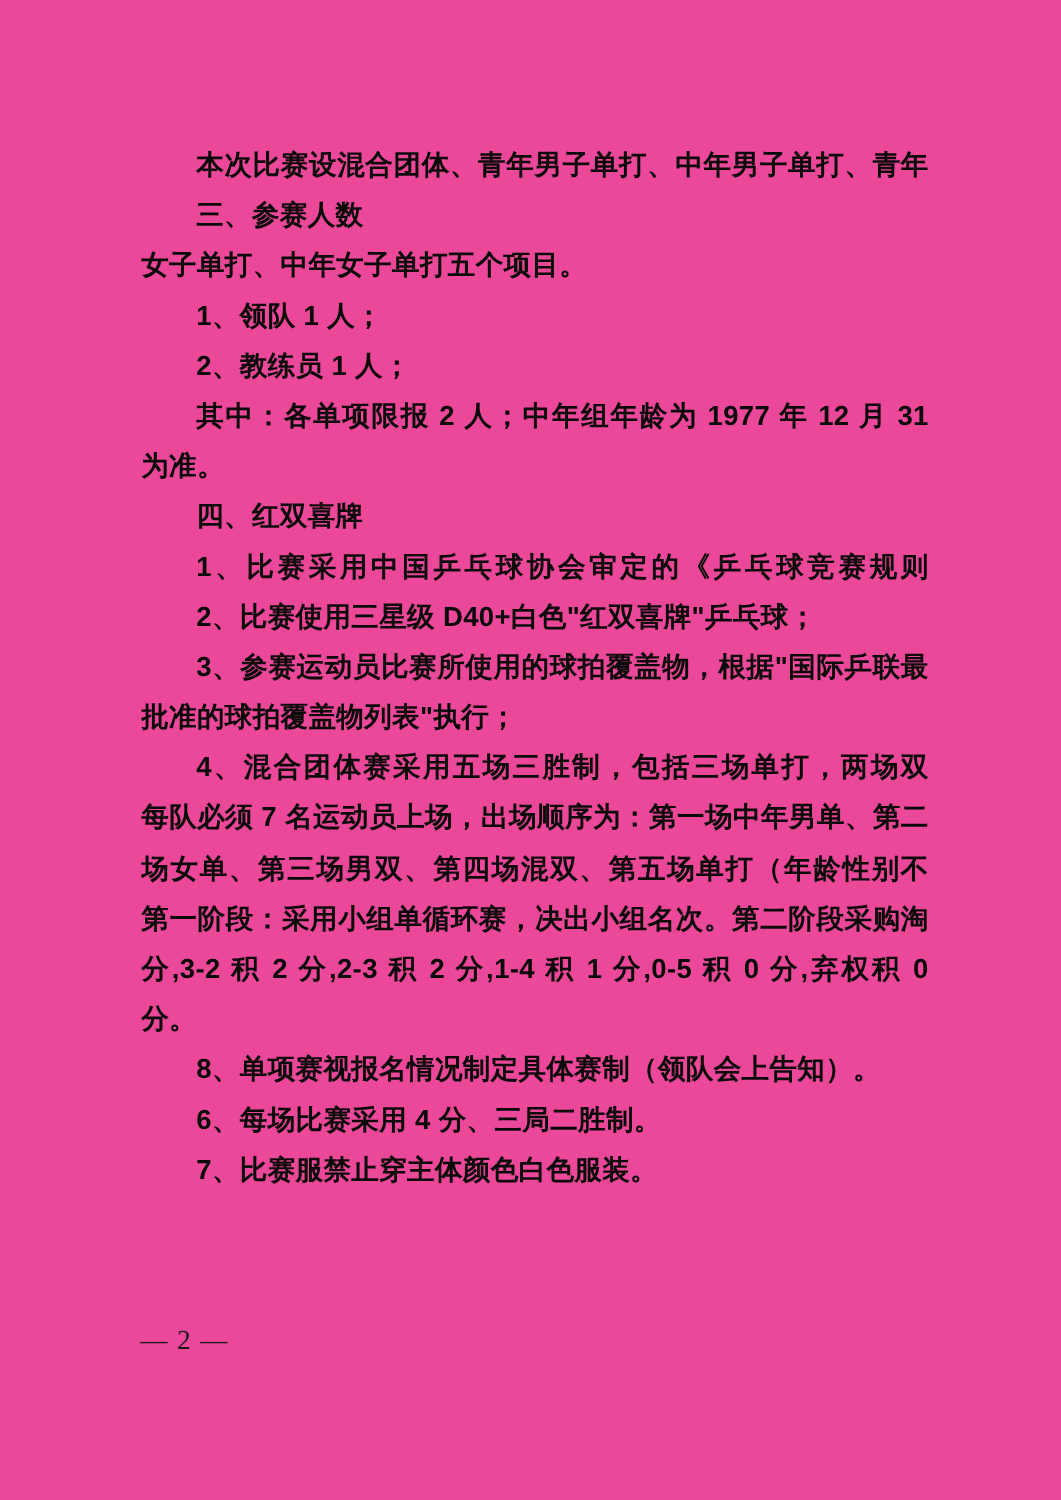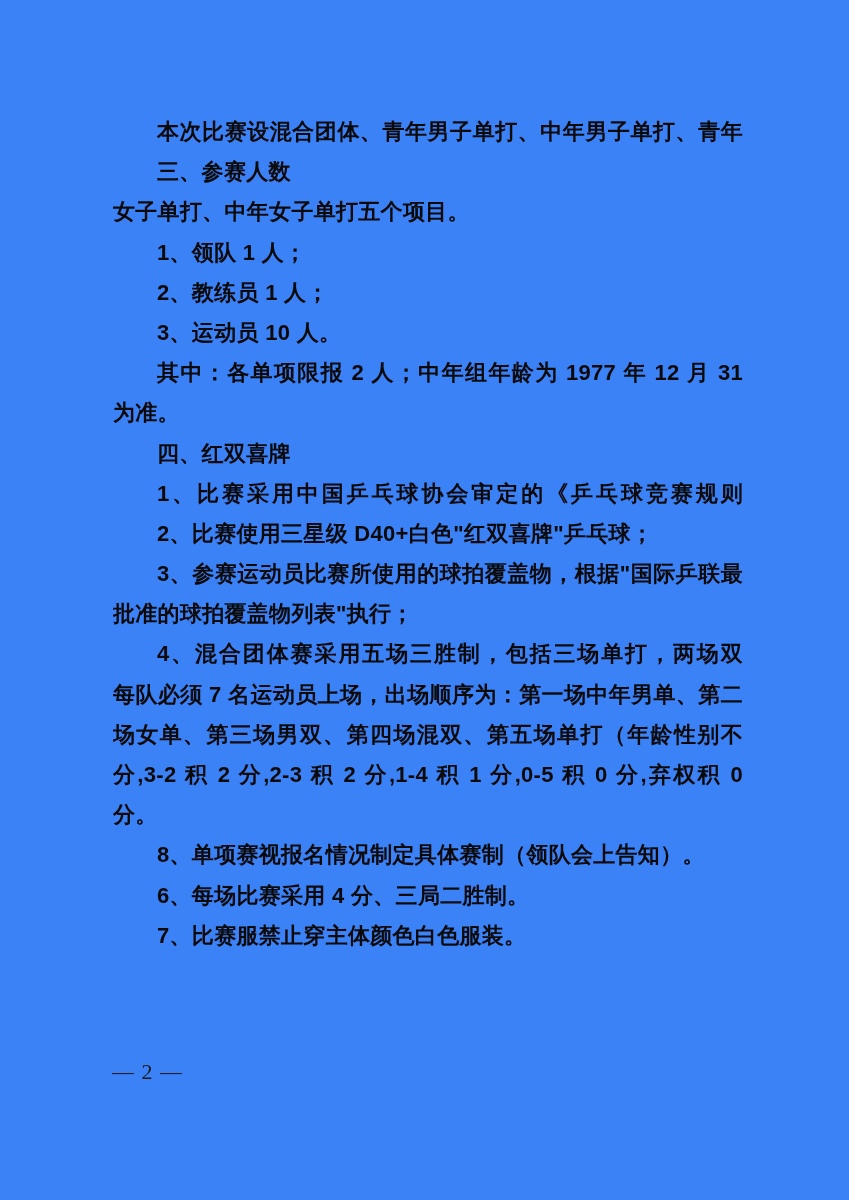--- a/index.html
+++ b/index.html
@@ -4,21 +4,21 @@
 <style>
   html, body {
     margin: 0;
     padding: 0;
     background: #ffffff;
   }
   .page {
     position: relative;
     width: 849px;
     height: 1200px;
-    background: #3b82f6;
+    background: #ec4899;
     overflow: hidden;
   }
   .doc-body {
     position: absolute;
     left: 113px;
     top: 112px;
     width: 630px;
     font-family: "Liberation Sans", "DejaVu Sans", sans-serif;
     font-weight: bold;
     font-size: 22px;
@@ -54,31 +54,31 @@
 <body>
 
 <div class="page">
   <div class="doc-body">
 
   <div class="line ind j">本次比赛设混合团体、青年男子单打、中年男子单打、青年</div>
       <div class="line ind">三、参赛人数</div>
       <div class="line">女子单打、中年女子单打五个项目。</div>
       <div class="line ind">1、领队 1 人；</div>
       <div class="line ind">2、教练员 1 人；</div>
-      <div class="line ind">3、运动员 10 人。</div>
       <div class="line ind j">其中：各单项限报 2 人；中年组年龄为 1977 年 12 月 31 日</div>
       <div class="line">为准。</div>
       <div class="line ind">四、红双喜牌</div>
       <div class="line ind j">1、比赛采用中国乒乓球协会审定的《乒乓球竞赛规则&lt;2022&gt;》;</div>
       <div class="line ind">2、比赛使用三星级 D40+白色"红双喜牌"乒乓球；</div>
       <div class="line ind j">3、参赛运动员比赛所使用的球拍覆盖物，根据"国际乒联最新</div>
       <div class="line">批准的球拍覆盖物列表"执行；</div>
       <div class="line ind j">4、混合团体赛采用五场三胜制，包括三场单打，两场双打，</div>
       <div class="line j">每队必须 7 名运动员上场，出场顺序为：第一场中年男单、第二</div>
       <div class="line j">场女单、第三场男双、第四场混双、第五场单打（年龄性别不限）。</div>
+      <div class="line j">第一阶段：采用小组单循环赛，决出小组名次。第二阶段采购淘</div>
       <div class="line j">分,3-2 积 2 分,2-3 积 2 分,1-4 积 1 分,0-5 积 0 分,弃权积 0</div>
       <div class="line">分。</div>
       <div class="line ind">8、单项赛视报名情况制定具体赛制（领队会上告知）。</div>
       <div class="line ind">6、每场比赛采用 4 分、三局二胜制。</div>
       <div class="line ind">7、比赛服禁止穿主体颜色白色服装。</div>
     </div>
   <div class="page-footer">
     <span>— 2 —</span>
   </div>
 </div>

